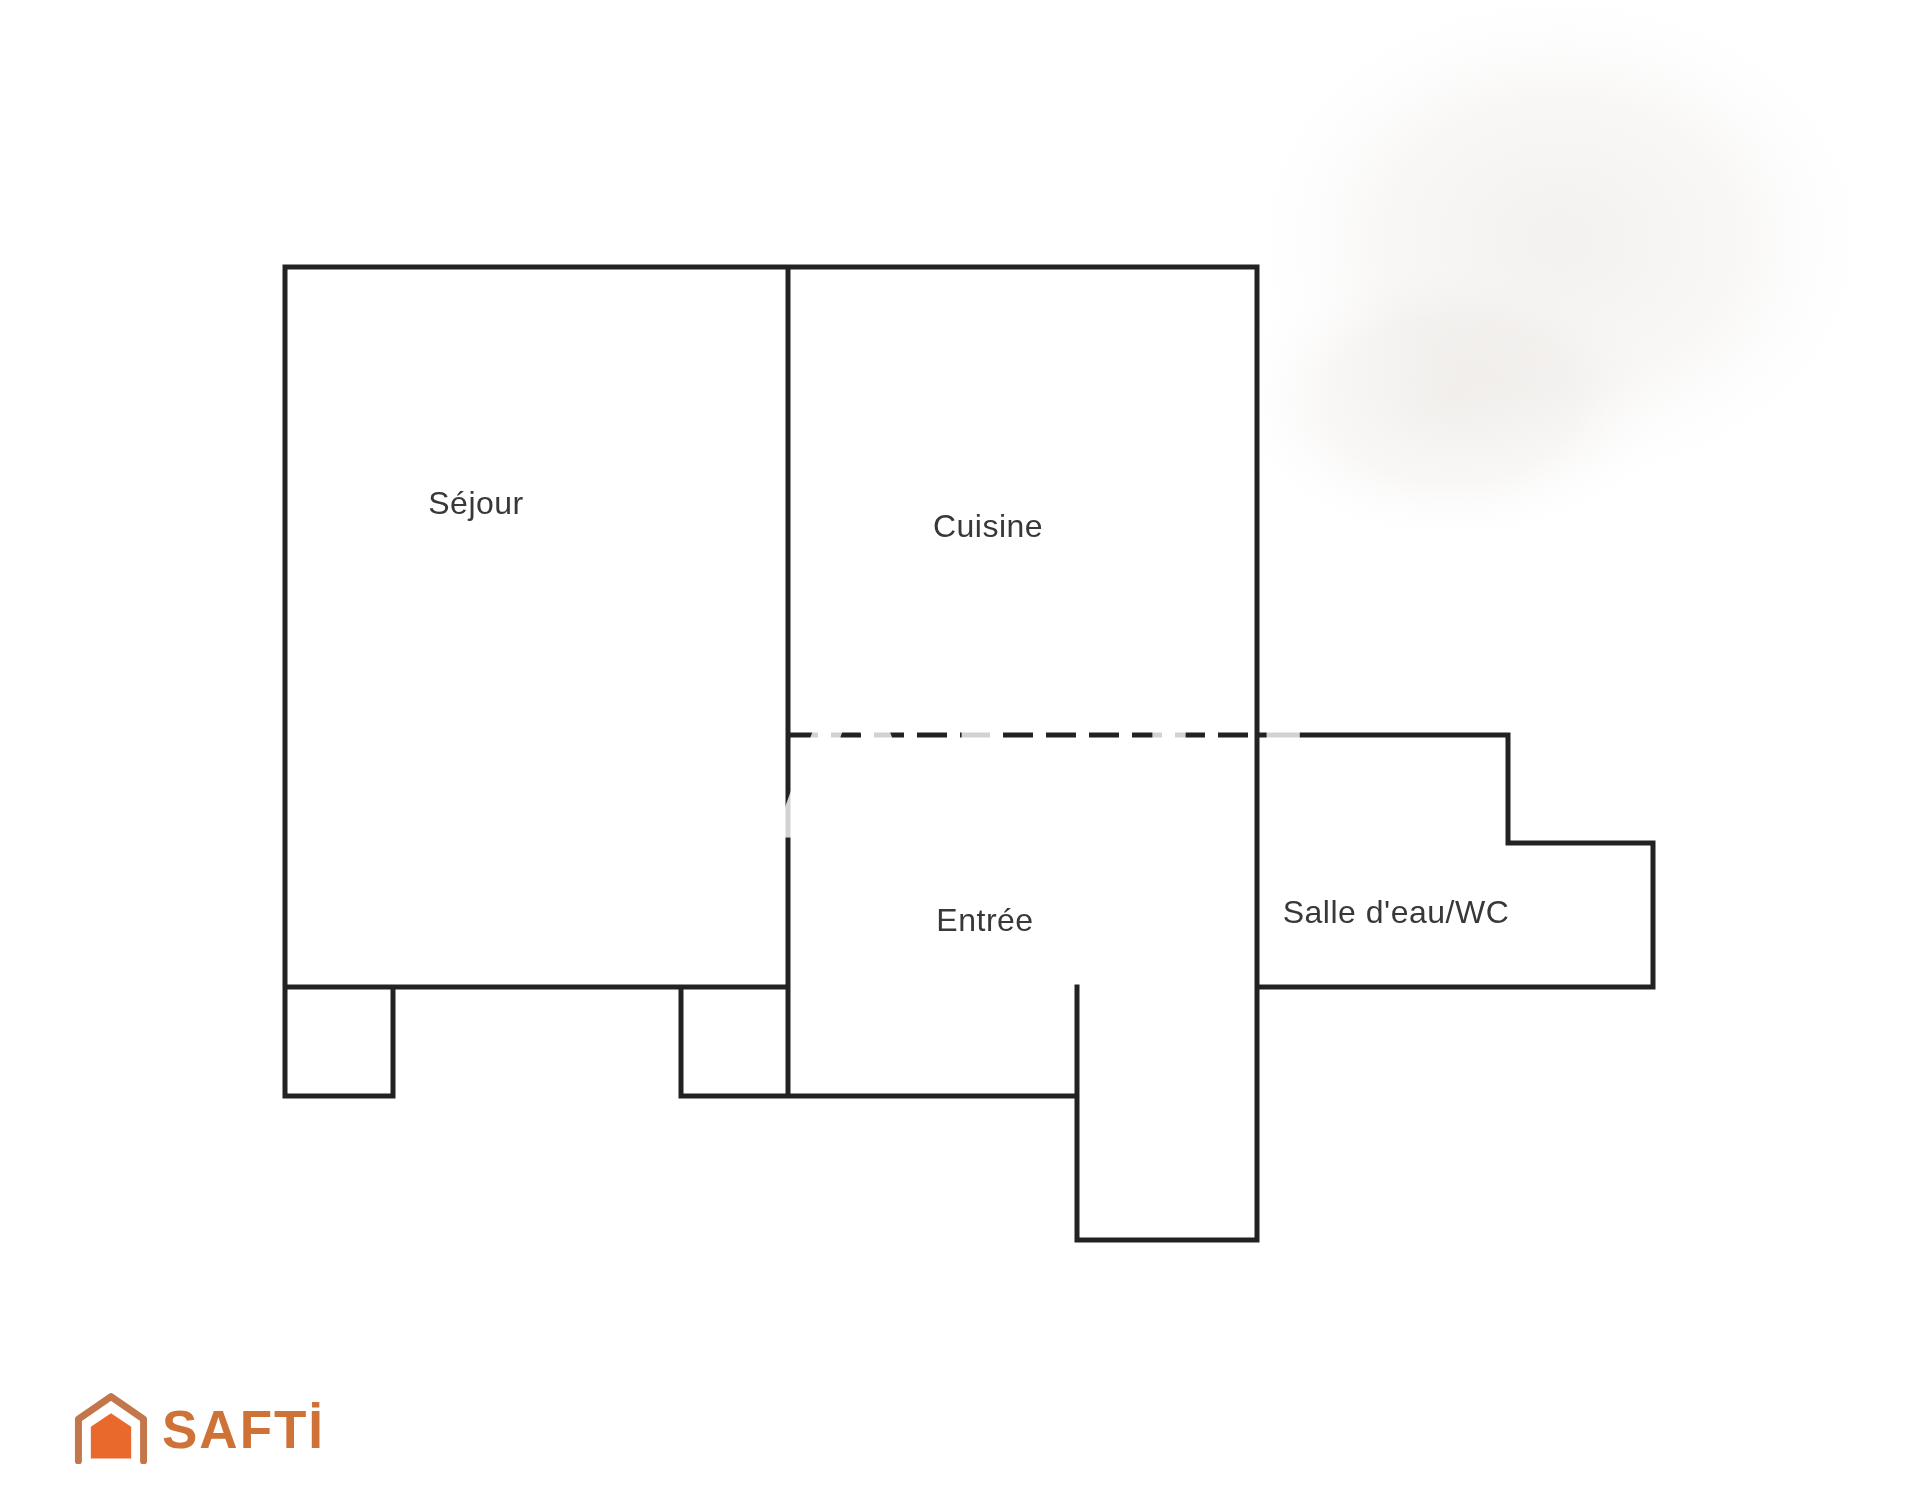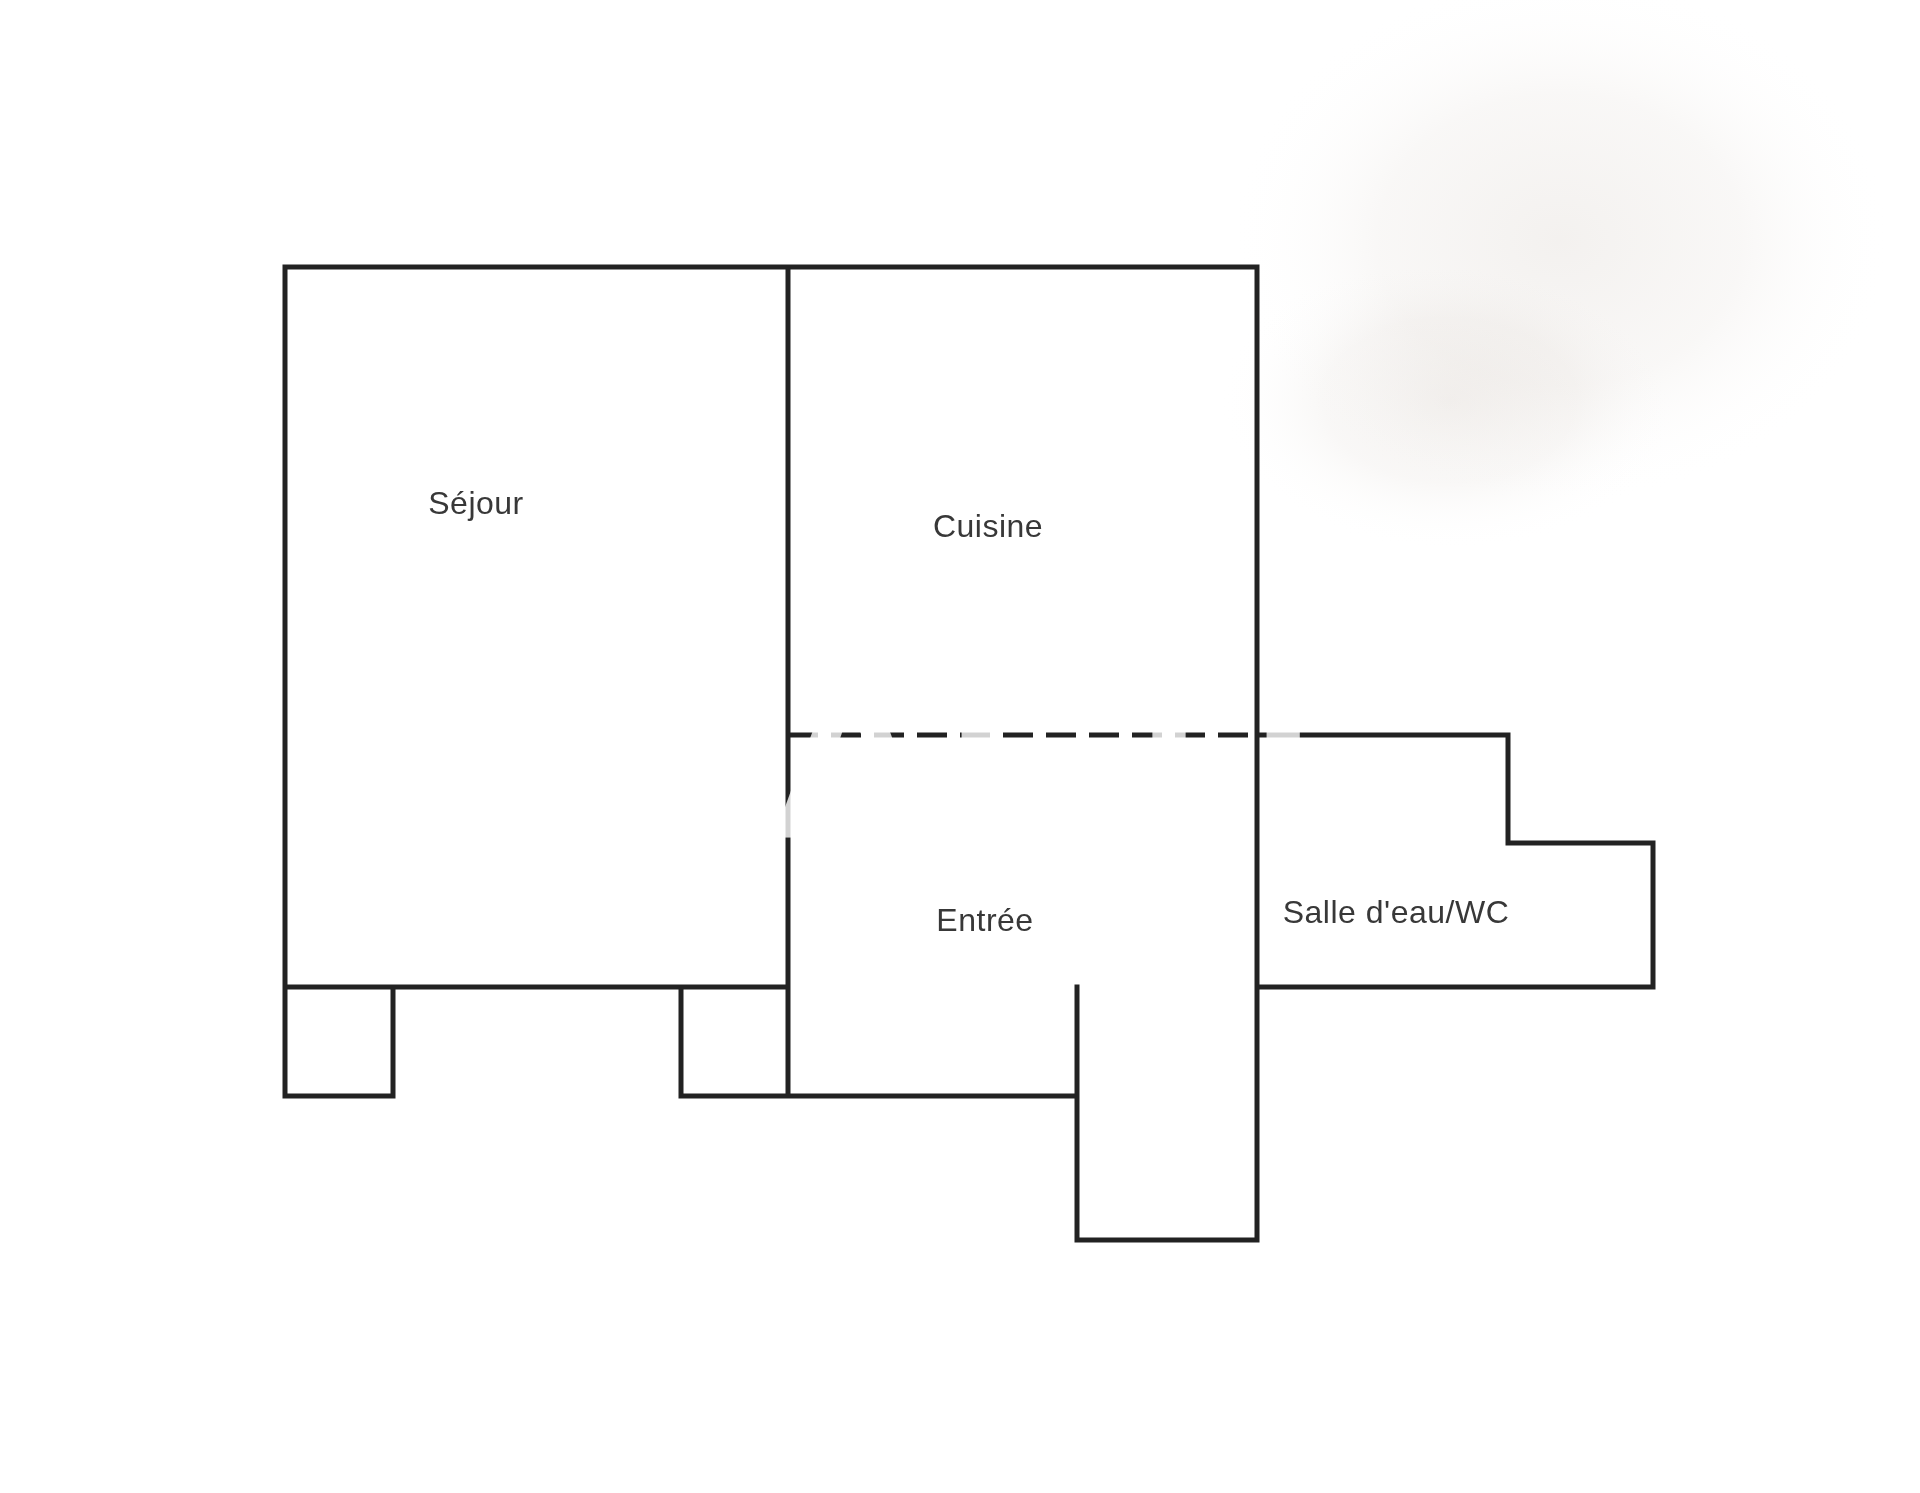--- a/index.html
+++ b/index.html
@@ -100,14 +100,21 @@
     <path d="M788 735 H1257" fill="none" stroke="#222222" stroke-width="5" stroke-dasharray="30 13"></path>
 
     <text x="965" y="838" text-anchor="middle" font-family="Liberation Sans, sans-serif" font-weight="bold" font-size="230" letter-spacing="12" fill="#ffffff" fill-opacity="0.80">SAFTI</text>
   </svg>
 
   <div class="room-label label-sejour">Séjour</div>
   <div class="room-label label-cuisine">Cuisine</div>
   <div class="room-label label-entree">Entrée</div>
   <div class="room-label label-salleeau">Salle d'eau/WC</div>
 
+  <div class="brand">
+    <svg class="house" viewBox="0 0 104 98">
+      <path d="M10 94 V40 L52 11 L94 40 V94" fill="none" stroke="#c4764b" stroke-width="9" stroke-linejoin="round" stroke-linecap="round"></path>
+      <path d="M26 91 V50 L52 32.5 L78 50 V91 Z" fill="#e8692b"></path>
+    </svg>
+    <span class="brand-text">SAFTİ</span>
+  </div>
 
 </div>
 
 </body></html>

